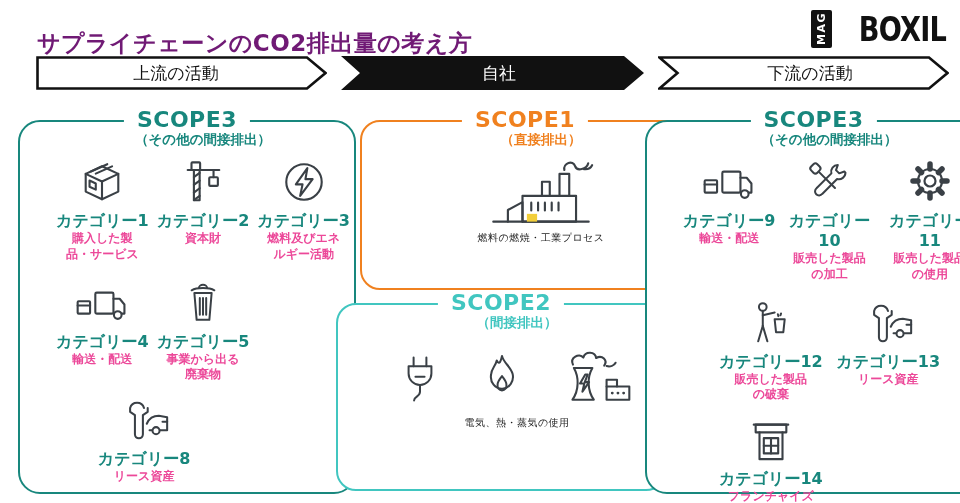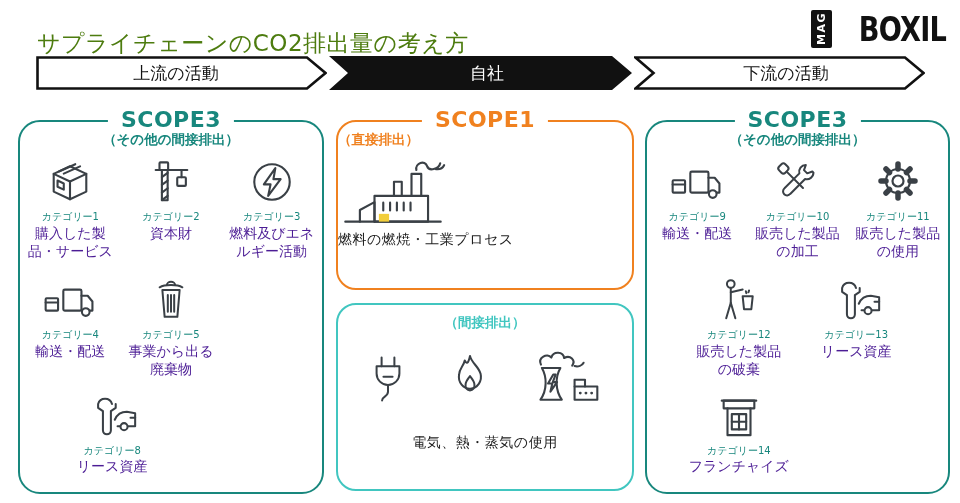--- a/index.html
+++ b/index.html
@@ -3,63 +3,63 @@
 <meta charset="utf-8">
 <style>
   html,body{margin:0;padding:0;}
   body{
     width:960px;height:503px;position:relative;overflow:hidden;
     background:#ffffff;color:#1c1c1c;
     font-family:"DejaVu Sans","Liberation Sans",sans-serif;
   }
   .page-title{
     position:absolute;left:37px;top:13px;
-    font-size:23px;font-weight:400;letter-spacing:.5px;color:#4d7c0f;
+    font-size:23px;font-weight:700;letter-spacing:.5px;color:#701a75;
   }
   
   .logo{position:absolute;right:14px;top:10px;display:flex;align-items:center;gap:5px;}
   .logo-mag{
     background:#111;color:#fff;width:21px;height:38px;border-radius:2px;
     display:flex;align-items:center;justify-content:center;
     writing-mode:vertical-rl;transform:rotate(180deg);
     font-size:11px;font-weight:700;letter-spacing:1.5px;
   }
   .logo-boxil{
     font-size:34px;font-weight:700;letter-spacing:-1px;color:#111;
     transform:scaleX(.8);transform-origin:right center;line-height:1;
   }
   
-  .banner{position:absolute;left:36px;top:56px;display:flex;gap:2px;justify-content:center;}
+  .banner{position:absolute;left:36px;top:56px;display:flex;gap:14px;justify-content:center;}
   .banner text{font-size:17px;font-family:inherit;}
   
-  .panel{position:absolute;border:2.5px solid #18877d;border-radius:22px;background:#fff;}
+  .panel{position:absolute;border:2.5px solid #18877d;border-radius:22px;background:#fff;padding-left:32px;}
   #panel-up{left:18px;top:120px;width:302px;height:370px;}
   #panel-down{left:645px;top:120px;width:301px;height:370px;}
   #scope1-box{left:336px;top:120px;width:294px;height:166px;border-color:#f0811f;border-radius:20px;}
   #scope2-box{left:336px;top:303px;width:294px;height:184px;border-color:#41c6c0;border-radius:20px;}
   .legend{
     position:absolute;top:-15px;left:50%;transform:translateX(-50%);
     background:#fff;padding:0 13px;font-size:22px;font-weight:600;
     letter-spacing:.5px;white-space:nowrap;line-height:1.2;
   }
   .sublegend{text-align:center;font-size:13.5px;font-weight:700;margin-top:9px;}
   .t-teal{color:#18877d;}
   .t-orange{color:#f0811f;}
   .t-cyan{color:#41c6c0;}
   
   .grid3{display:grid;grid-template-columns:1fr 1fr 1fr;margin-top:6px;}
   .grid2{display:grid;grid-template-columns:1fr 1fr;width:78%;margin:10px auto 0;}
   .row2{margin-top:13px;}
   .cat{text-align:center;}
   .ic-wrap{height:50px;display:flex;align-items:flex-end;justify-content:center;margin-bottom:6px;}
-  .cat-name{font-size:10px;font-weight:400;color:#18877d;line-height:1.25;text-align:center;}
-  .cat-desc{font-size:14px;line-height:1.32;white-space:pre-line;color:#4c1d95;}
-  
-  .center-col{display:flex;flex-direction:column;align-items:flex-start;}
-  .caption{text-align:center;font-size:14px;margin-top:4px;color:#1c1c1c;letter-spacing:.5px;}
+  .cat-name{font-size:16px;font-weight:700;color:#18877d;line-height:1.25;text-align:center;}
+  .cat-desc{font-size:12px;line-height:1.32;white-space:pre-line;color:#ec4899;font-weight:bold;}
+  
+  .center-col{display:flex;flex-direction:column;align-items:center;margin-left:24px;}
+  .caption{text-align:center;font-size:10px;margin-top:4px;color:#1c1c1c;letter-spacing:.5px;}
   .s2-icons{display:flex;align-items:flex-end;justify-content:center;gap:38px;margin-top:14px;height:58px;}
   
   .ic{fill:none;stroke:#3a4046;stroke-width:2.2;stroke-linecap:round;stroke-linejoin:round;}
 </style>
 </head>
 <body>
 
 <svg width="0" height="0" style="position:absolute" aria-hidden="true">
   <defs>
     <symbol id="i-package" viewBox="0 0 48 48">
@@ -276,33 +276,34 @@
 <section class="panel center-col" id="scope1-box">
   <div class="legend t-orange">SCOPE1</div>
   <div class="sublegend t-orange">（直接排出）</div>
   <svg class="ic" width="110" height="74" style="margin-top:4px">
       <use href="#i-factory"></use>
     </svg>
   <div class="caption">燃料の燃焼・工業プロセス</div>
 </section>
 
 <section class="panel" id="scope2-box">
+  <div class="legend t-cyan">SCOPE2</div>
   <div class="sublegend t-cyan">（間接排出）</div>
   <div class="s2-icons">
     <svg class="ic" width="42" height="50">
         <use href="#i-plug"></use>
       </svg>
     <svg class="ic" width="46" height="52">
         <use href="#i-flame"></use>
       </svg>
     <svg class="ic" width="72" height="56">
         <use href="#i-plant"></use>
       </svg>
   </div>
-  <div class="caption" style="margin-top:30px">電気、熱・蒸気の使用</div>
+  <div class="caption" style="margin-top:12px">電気、熱・蒸気の使用</div>
 </section>
 
 <section class="panel" id="panel-down">
   <div class="legend t-teal">SCOPE3</div>
   <div class="sublegend t-teal">（その他の間接排出）</div>
   <div class="grid3">
     <div class="cat">
       <div class="ic-wrap">
           <svg class="ic" width="54" height="42">
             <use href="#i-truck"></use>

